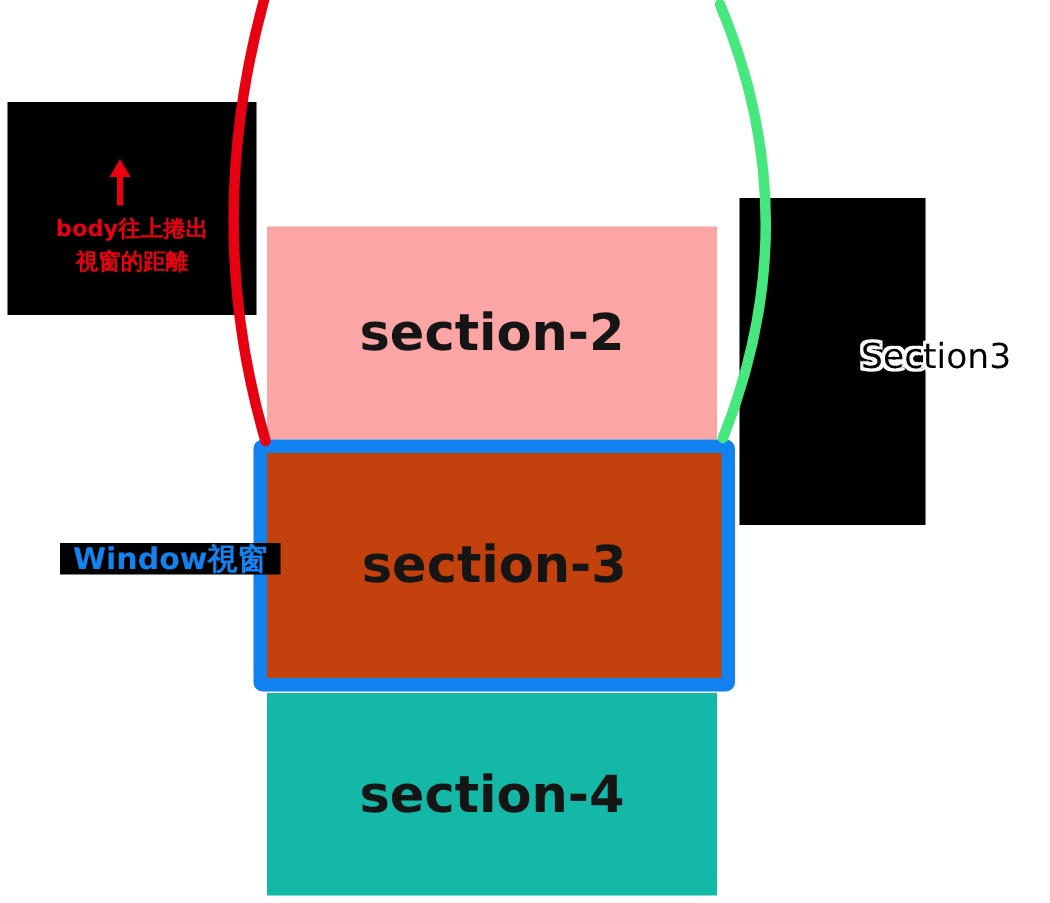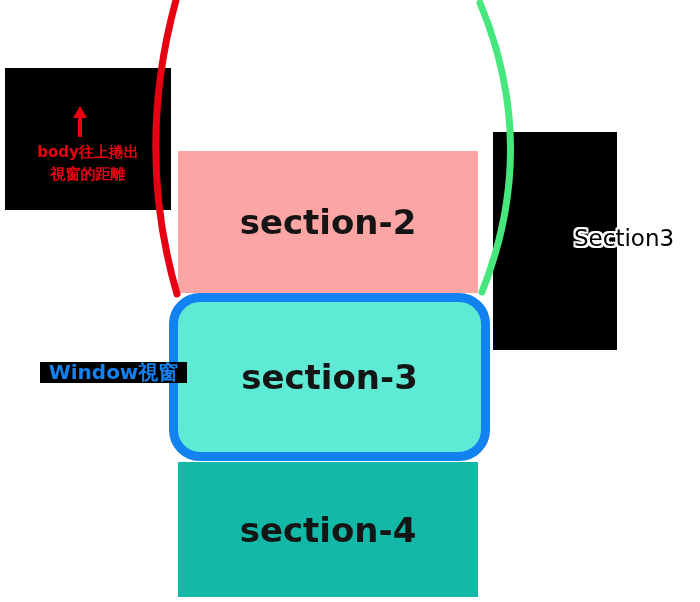--- a/index.html
+++ b/index.html
@@ -143,21 +143,21 @@
 
 <div class="canvas">
 
   <div class="section" id="sec2" style="background: #fca5a5;">
     <span class="section-label">section-2</span>
   </div>
   <div class="section" id="sec4" style="background: #14b8a6;">
     <span class="section-label">section-4</span>
   </div>
 
-  <div class="window-box" style="background: #5eead4; border-color: rgb(17, 130, 240); border-radius: 31px;">
+  <div class="window-box" style="background: #c2410c; border-color: rgb(17, 130, 240);">
     <span class="section-label">section-3</span>
   </div>
 
   <div class="note-box" style="background: rgb(0, 0, 0);">
     <svg class="note-arrow" viewBox="0 0 20 32">
       <line x1="10" y1="31" x2="10" y2="9" stroke="#ea0010" stroke-width="4"></line>
       <polygon points="10,0 3,12 17,12" fill="#ea0010"></polygon>
     </svg>
     <div class="note-line note-line2" style="color: rgb(234, 0, 16);">body往上捲出</div>
     <div class="note-line note-line3" style="color: rgb(234, 0, 16);">視窗的距離</div>

